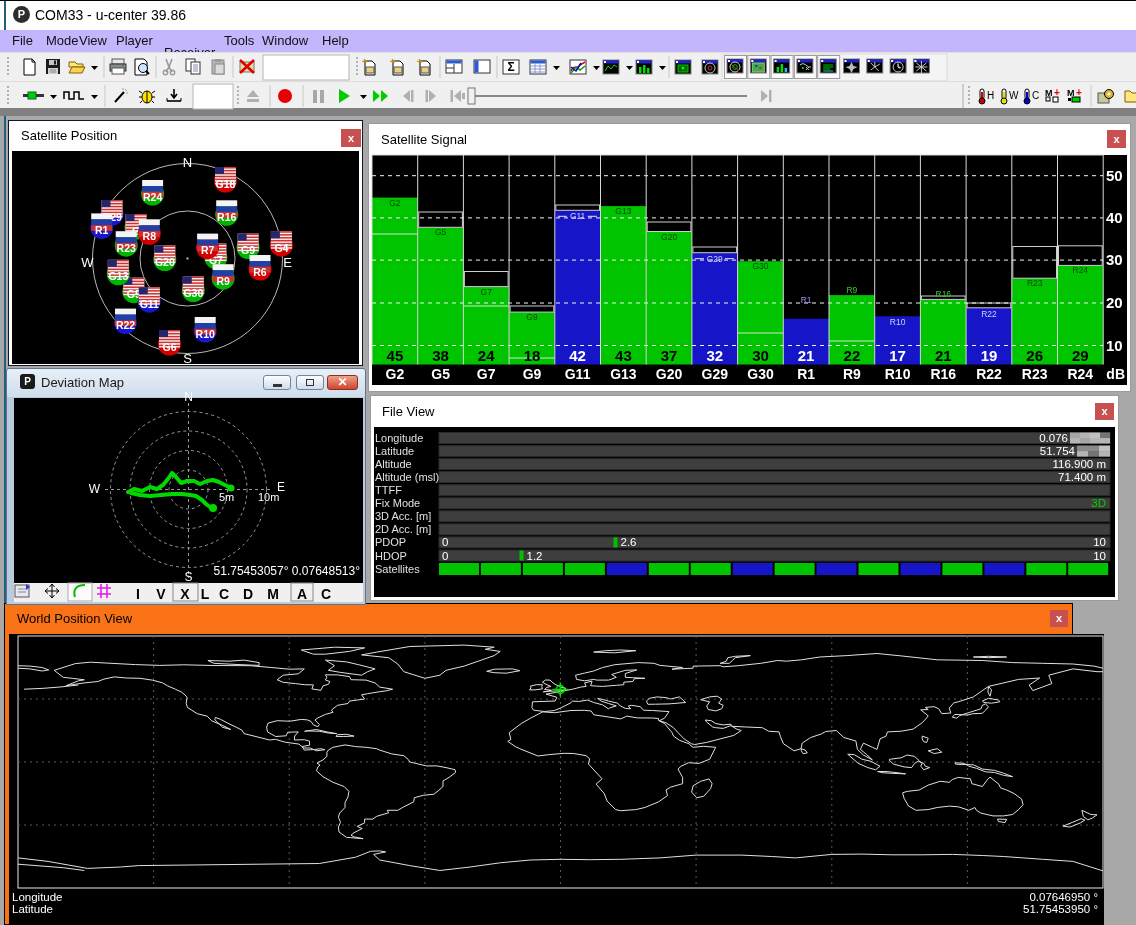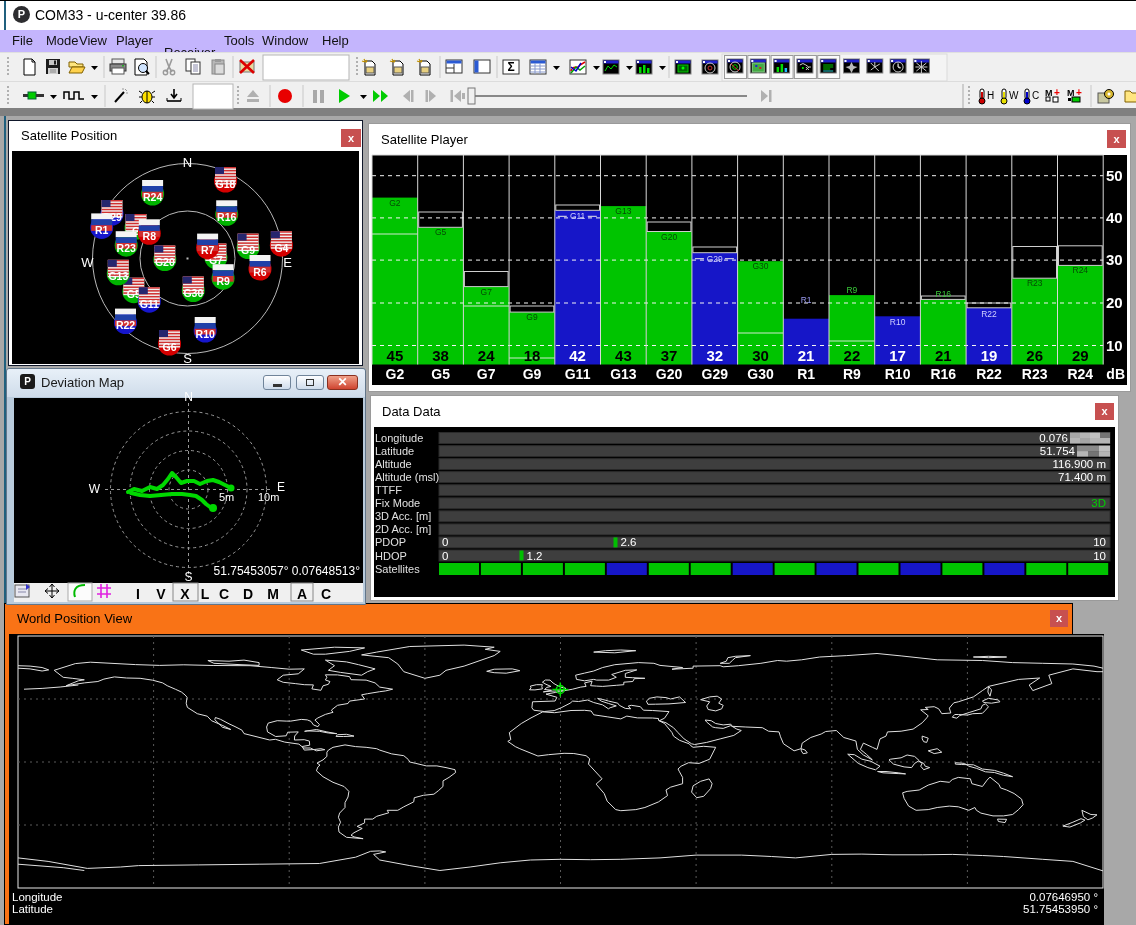--- a/index.html
+++ b/index.html
@@ -633,21 +633,21 @@
       <rect x="-10.5" y="-5.24" width="21" height="1.5" fill="#d03030"></rect>
       <rect x="-10.5" y="-2.32" width="21" height="1.5" fill="#d03030"></rect>
       <rect x="-10.5" y="0.60" width="21" height="1.5" fill="#d03030"></rect>
       <rect x="-10.5" y="-14" width="9" height="7" fill="#26266e"></rect>
       <text x="0" y="6.5" fill="#fff" font-size="10.5" font-weight="bold" text-anchor="middle">G6</text>
     </g>
 </svg>
 
 <div class="abs" style="left:368px;top:123px;width:763px;height:269px;background:#fff;border:1px solid #9a9a9a;">
   <div style="height:31px;position:relative;">
-    <span style="position:absolute;left:12px;top:8px;font-size:13px;">Satellite Player</span>
+    <span style="position:absolute;left:12px;top:8px;font-size:13px;">Satellite Signal</span>
     <div class="closebtn" style="right:4px;top:6px;width:19px;height:18px;line-height:18px;">x</div>
   </div>
   <div style="position:absolute;left:3px;top:31px;right:3px;bottom:6px;background:#000;"></div>
 </div>
 <svg class="abs" style="left:0;top:0;pointer-events:none;" width="1136" height="400">
 <rect x="372.0" y="155.0" width="731.2" height="228.0" fill="#000"></rect>
 <rect x="372.0" y="197.6" width="45.7" height="166.9" fill="#00c400"></rect>
 <line x1="372.0" y1="234" x2="417.7" y2="234" stroke="#cfe8cf" stroke-width="1"></line>
 <rect x="417.7" y="227.3" width="45.7" height="137.2" fill="#00c400"></rect>
 <rect x="418.7" y="212.0" width="43.7" height="15.3" fill="#000" stroke="#cfcfcf" stroke-width="1"></rect>
@@ -823,21 +823,21 @@
 <text x="273" y="599">M</text>
       <text x="302" y="599">A</text>
       <text x="326" y="599">C</text>
 </g>
 <rect x="173" y="583" width="25" height="18" fill="none" stroke="#888"></rect>
 <rect x="291" y="583" width="22" height="18" fill="none" stroke="#888"></rect>
 </svg>
 
 <div class="abs" style="left:370px;top:395px;width:749px;height:206px;background:#fff;border:1px solid #9a9a9a;">
   <div style="height:31px;position:relative;">
-    <span style="position:absolute;left:11px;top:8px;font-size:13px;">Data Data</span>
+    <span style="position:absolute;left:11px;top:8px;font-size:13px;">File View</span>
     <div class="closebtn" style="right:4px;top:7px;width:19px;height:17px;line-height:17px;">x</div>
   </div>
   <div style="position:absolute;left:3px;top:31px;right:3px;bottom:3px;background:#000;"></div>
 </div>
 <svg class="abs" style="left:0;top:0;pointer-events:none;" width="1136" height="610">
 <rect x="439" y="432.5" width="671" height="11" fill="#3e3e3e" stroke="#2a2a2a" stroke-width="1"></rect>
 <rect x="439" y="445.6" width="671" height="11" fill="#3e3e3e" stroke="#2a2a2a" stroke-width="1"></rect>
 <rect x="439" y="458.6" width="671" height="11" fill="#3e3e3e" stroke="#2a2a2a" stroke-width="1"></rect>
 <rect x="439" y="471.6" width="671" height="11" fill="#3e3e3e" stroke="#2a2a2a" stroke-width="1"></rect>
 <rect x="439" y="484.7" width="671" height="11" fill="#3e3e3e" stroke="#2a2a2a" stroke-width="1"></rect>

